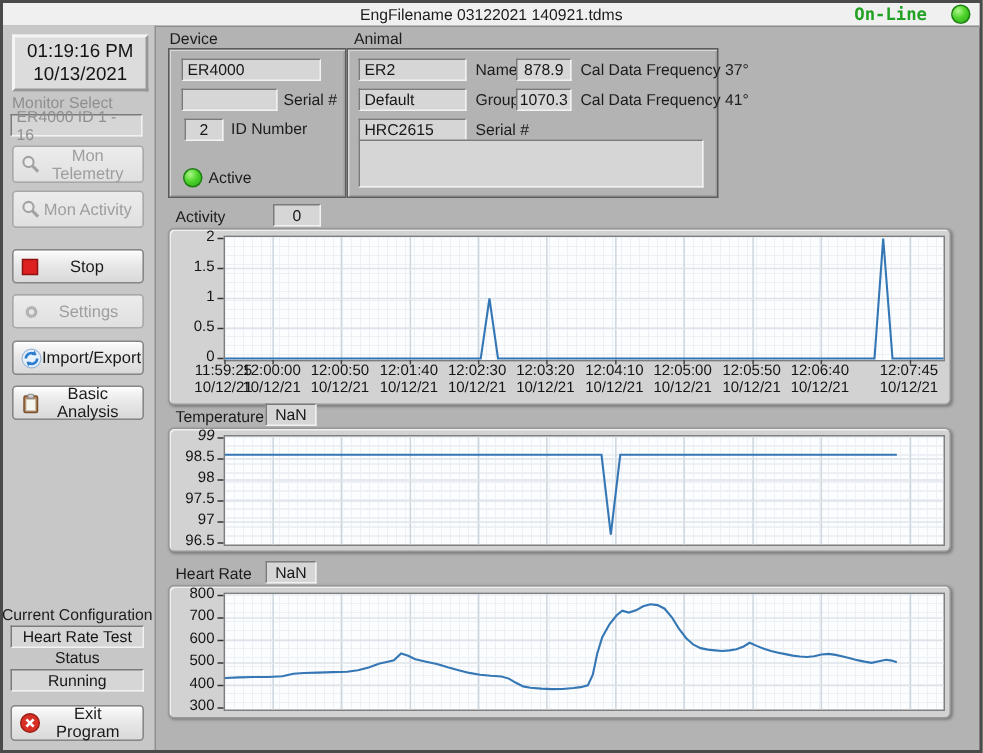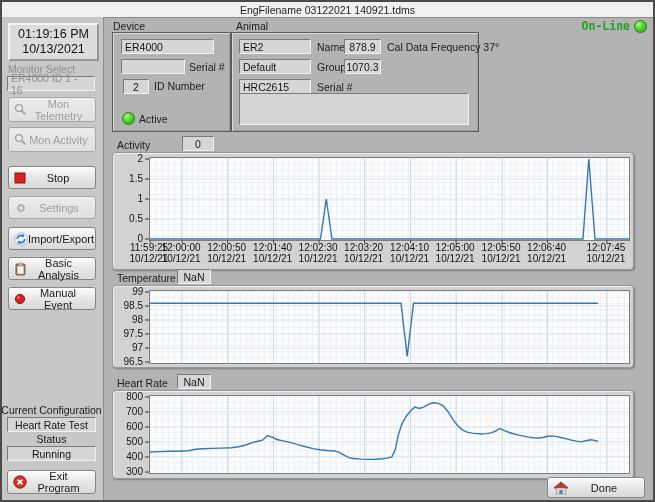--- a/index.html
+++ b/index.html
@@ -5,21 +5,21 @@
   html,body{margin:0;padding:0;}
   body{font-family:"Liberation Sans","DejaVu Sans",sans-serif;background:#888;}
   .window{position:relative;width:655px;height:502px;background:#b3b3b3;
     box-shadow:inset 0 0 0 2px #4a4a4a;overflow:hidden;
     font-size:11px;color:#1c1c1c;}
   .abs{position:absolute;}
   
   .titlebar{left:2px;top:2px;width:651px;height:15px;background:#f0f0f0;
     border-bottom:1px solid #8a8a8a;display:flex;align-items:center;justify-content:center;
     font-size:10.5px;}
-  .online-wrap{position:absolute;right:6px;top:17px;display:flex;align-items:center;gap:4px;}
+  .online-wrap{position:absolute;right:6px;top:0;display:flex;align-items:center;gap:16px;}
   .online-label{font-family:"DejaVu Sans Mono","Liberation Mono",monospace;font-weight:bold;
     font-size:11.5px;color:#22a122;letter-spacing:0;}
   .led{border-radius:50%;background:radial-gradient(circle at 35% 30%,#aef78a 0%,#4fd42c 45%,#2aa715 100%);
     border:1px solid #1d7f12;}
   .led-12{width:11px;height:11px;}
   
   .sidebar-bg{left:2px;top:17px;width:101px;height:483px;background:#c7c7c7;border-right:1px solid #8f8f8f;}
   .clock{left:8px;top:23px;width:87px;height:34px;background:#dcdcdc;
     border:2px solid;border-color:#f4f4f4 #979797 #979797 #f4f4f4;
     display:flex;flex-direction:column;align-items:center;justify-content:center;
@@ -141,29 +141,20 @@
     <span class="ic">
       <svg width="13" height="14">
           <rect x="2" y="2" width="9" height="11" rx="1" fill="#b5835a" stroke="#7a5230"></rect>
           <rect x="3.4" y="4.2" width="6.2" height="7.6" fill="#f6f6f1" stroke="#c9c3b4" stroke-width="0.6"></rect>
           <rect x="4.6" y="0.8" width="3.8" height="2.6" rx="0.8" fill="#cfcfcf" stroke="#8a8a8a" stroke-width="0.7"></rect>
         </svg>
     </span>
     <span class="lbl">Basic Analysis</span>
   </div>
 
-  <div class="abs btn" style="left:8px;top:287px;width:88px;height:23px;">
-    <span class="ic">
-      <svg width="12" height="12">
-          <circle cx="6" cy="6" r="4.6" fill="#d42222" stroke="#8e1414"></circle>
-          <circle cx="4.6" cy="4.4" r="1.2" fill="#ef8a8a"></circle>
-        </svg>
-    </span>
-    <span class="lbl">Manual Event</span>
-  </div>
 
   <div class="abs side-label-c" style="top:404px;">Current Configuration</div>
   <div class="abs fld center" style="left:7px;top:417px;width:89px;height:15px;">Heart Rate Test</div>
   <div class="abs side-label-c" style="top:433px;">Status</div>
   <div class="abs fld center" style="left:7px;top:446px;width:89px;height:15px;">Running</div>
 
   <div class="abs btn" style="left:7px;top:470px;width:89px;height:24px;">
     <span class="ic">
       <svg width="14" height="14">
           <circle cx="7" cy="7" r="6.2" fill="#d93026" stroke="#9c1f16"></circle>
@@ -188,20 +179,21 @@
   <div class="abs groupbox" style="left:231px;top:32px;width:246px;height:98px;"></div>
   <div class="abs fld" style="left:239px;top:39px;width:72px;height:15px;">ER2</div>
   <div class="abs flabel" style="left:317px;top:41px;">Name</div>
   <div class="abs fld" style="left:239px;top:59px;width:72px;height:15px;">Default</div>
   <div class="abs flabel" style="left:317px;top:61px;">Group</div>
   <div class="abs fld" style="left:239px;top:79px;width:72px;height:15px;">HRC2615</div>
   <div class="abs flabel" style="left:317px;top:81px;">Serial #</div>
   <div class="abs fld center" style="left:344px;top:39px;width:37px;height:15px;">878.9</div>
   <div class="abs flabel" style="left:387px;top:41px;">Cal Data Frequency 37°</div>
   <div class="abs fld center" style="left:344px;top:59px;width:37px;height:15px;">1070.3</div>
+  <div class="abs flabel" style="left:387px;top:61px;">Cal Data Frequency 41°</div>
   <div class="abs flabel" style="left:400px;top:81px;width:67px;text-align:left;margin-top:16px;">Description</div>
   <div class="abs desc-area" style="left:239px;top:93px;width:228px;height:30px;"></div>
 
   <div class="abs glabel" style="left:117px;top:139px;">Activity</div>
   <div class="abs fld center" style="left:182px;top:136px;width:32px;height:15px;">0</div>
   <div class="abs chart" style="left:112px;top:152px;width:520px;height:116px;">
     <div class="ylabels" style="height: 82px;">
         <div class="ytick" style="top: 81px;">0</div>
         <div class="ytick" style="top: 61px;">0.5</div>
         <div class="ytick" style="top: 41px;">1</div>
@@ -359,24 +351,14 @@
           <line x1="0" y1="31" x2="479" y2="31" stroke="#dde3e9" stroke-width="1"></line>
           <line x1="-5" y1="31" x2="-1" y2="31" stroke="#333" stroke-width="1"></line>
           <line x1="0" y1="15.999999999999996" x2="479" y2="15.999999999999996" stroke="#dde3e9" stroke-width="1"></line>
           <line x1="-5" y1="15.999999999999996" x2="-1" y2="15.999999999999996" stroke="#333" stroke-width="1"></line>
           <line x1="-5" y1="1" x2="-1" y2="1" stroke="#333" stroke-width="1"></line>
           <polyline points="0.0,56.0 9.6,55.6 19.2,55.3 28.7,55.3 38.3,54.8 45.5,53.2 52.7,52.7 62.3,52.4 71.8,52.1 81.4,51.8 88.6,50.8 95.8,49.0 103.0,46.4 107.8,45.3 112.6,44.2 117.4,39.6 122.1,41.2 126.9,43.5 134.1,45.1 141.3,46.6 148.5,48.9 155.7,50.8 162.9,52.6 170.0,53.8 177.2,54.5 184.4,55.0 189.2,56.4 194.0,59.2 198.8,61.6 203.6,62.5 210.8,63.1 217.9,63.4 225.1,63.3 232.3,62.7 237.1,62.1 241.9,60.9 245.2,53.8 248.1,40.0 251.5,28.8 256.3,20.2 261.1,14.2 264.9,11.1 269.2,12.4 274.0,10.9 278.8,8.2 283.6,6.8 288.4,7.4 293.1,9.8 297.9,15.5 302.7,23.2 307.5,29.5 312.3,33.8 317.1,36.1 321.9,37.1 326.7,37.6 331.5,38.0 336.3,37.6 341.0,36.9 345.8,35.0 349.7,32.5 354.5,34.6 359.3,36.5 364.0,38.0 368.8,39.1 373.6,40.1 378.4,41.1 383.2,41.7 388.0,42.0 392.8,41.5 397.6,40.3 402.4,39.9 407.1,40.6 411.9,41.7 416.7,42.9 421.5,44.1 426.3,45.1 431.1,45.9 435.9,44.8 440.7,43.8 444.5,44.4 447.9,45.5" fill="none" stroke="#3577b5" stroke-width="1.4"></polyline>
         </svg>
       </div>
   </div>
 
-  <div class="abs btn" style="left:547px;top:477px;width:98px;height:21px;">
-    <span class="ic">
-      <svg width="16" height="14">
-          <polygon points="8,1 15,7 1,7" fill="#c0392b" stroke="#7d241a" stroke-width="0.8"></polygon>
-          <rect x="3.2" y="7" width="9.6" height="6" fill="#dcdcdc" stroke="#8a8a8a" stroke-width="0.7"></rect>
-          <rect x="6.4" y="9" width="3.2" height="4" fill="#5b7fb5"></rect>
-        </svg>
-    </span>
-    <span class="lbl">Done</span>
-  </div>
 
 </div>
 
 </body></html>

